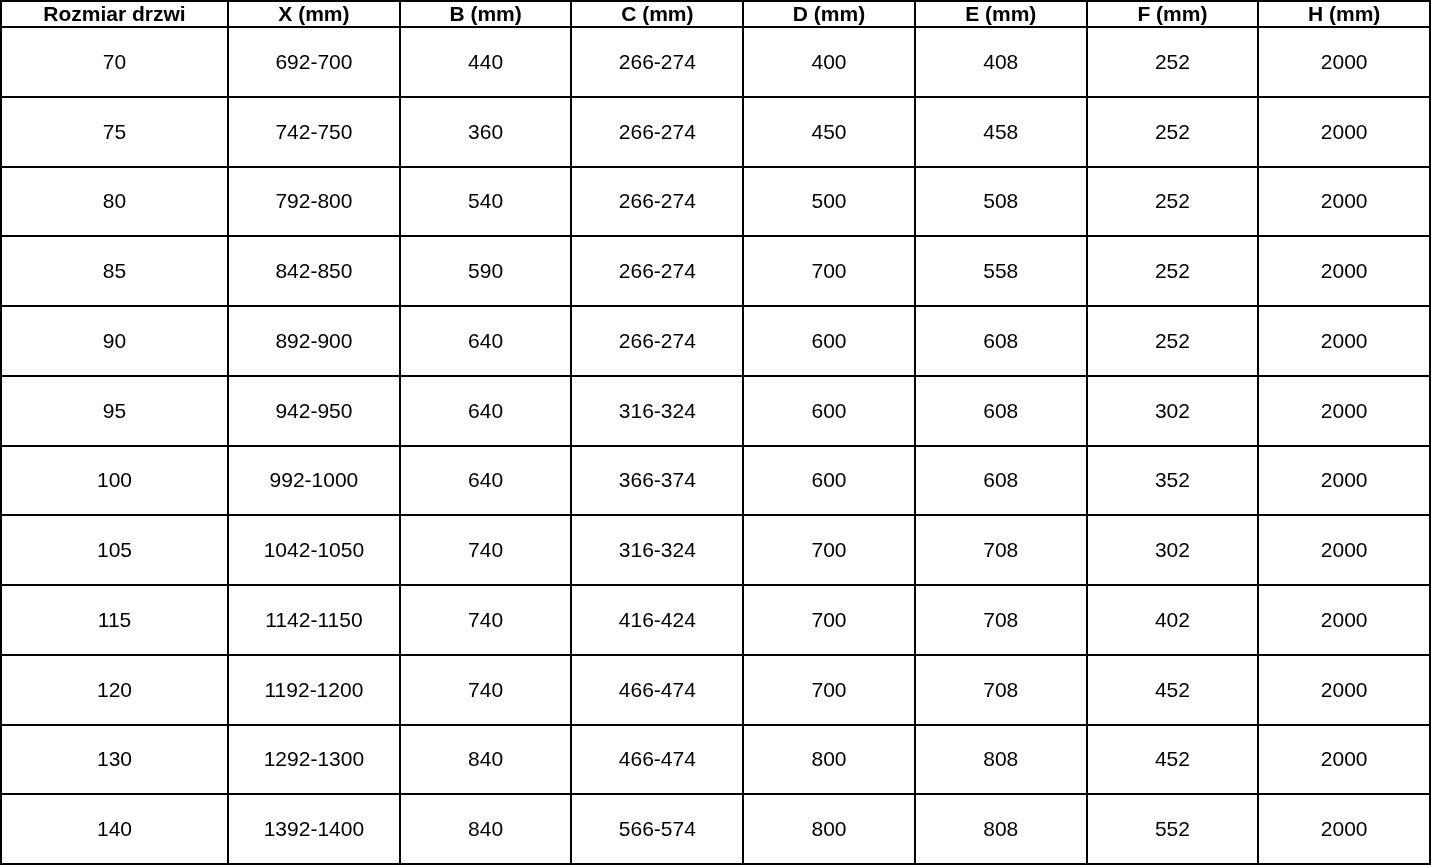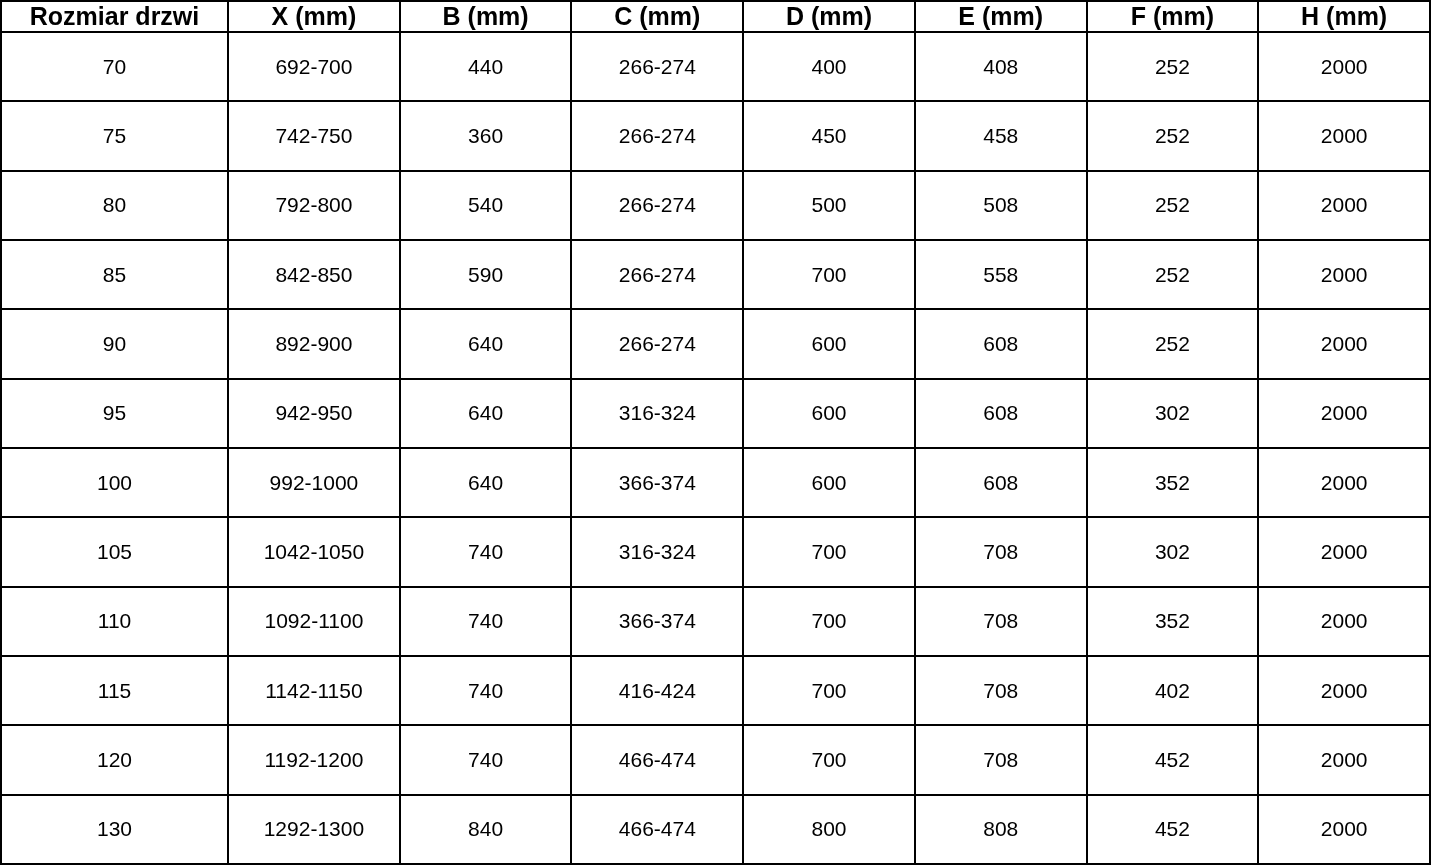--- a/index.html
+++ b/index.html
@@ -25,21 +25,21 @@
     border: 2px solid #000000;
     text-align: center;
     vertical-align: middle;
     font-size: 21px;
     padding: 0;
     overflow: hidden;
     white-space: nowrap;
   }
   table.size-table th {
     font-weight: bold;
-    font-size: 25px;
+    font-size: 21px;
   }
   table.size-table th:first-child {
     width: 15.75%;
   }
 </style>
 </head>
 <body>
 
 <div class="table-wrap">
   <table class="size-table">
@@ -130,30 +130,20 @@
           <td>105</td>
           <td>1042-1050</td>
           <td>740</td>
           <td>316-324</td>
           <td>700</td>
           <td>708</td>
           <td>302</td>
           <td>2000</td>
         </tr>
         <tr>
-          <td>110</td>
-          <td>1092-1100</td>
-          <td>740</td>
-          <td>366-374</td>
-          <td>700</td>
-          <td>708</td>
-          <td>352</td>
-          <td>2000</td>
-        </tr>
-        <tr>
           <td>115</td>
           <td>1142-1150</td>
           <td>740</td>
           <td>416-424</td>
           <td>700</td>
           <td>708</td>
           <td>402</td>
           <td>2000</td>
         </tr>
         <tr>
@@ -169,15 +159,25 @@
         <tr>
           <td>130</td>
           <td>1292-1300</td>
           <td>840</td>
           <td>466-474</td>
           <td>800</td>
           <td>808</td>
           <td>452</td>
           <td>2000</td>
         </tr>
+        <tr>
+          <td>140</td>
+          <td>1392-1400</td>
+          <td>840</td>
+          <td>566-574</td>
+          <td>800</td>
+          <td>808</td>
+          <td>552</td>
+          <td>2000</td>
+        </tr>
       </tbody>
   </table>
 </div>
 
 </body></html>

